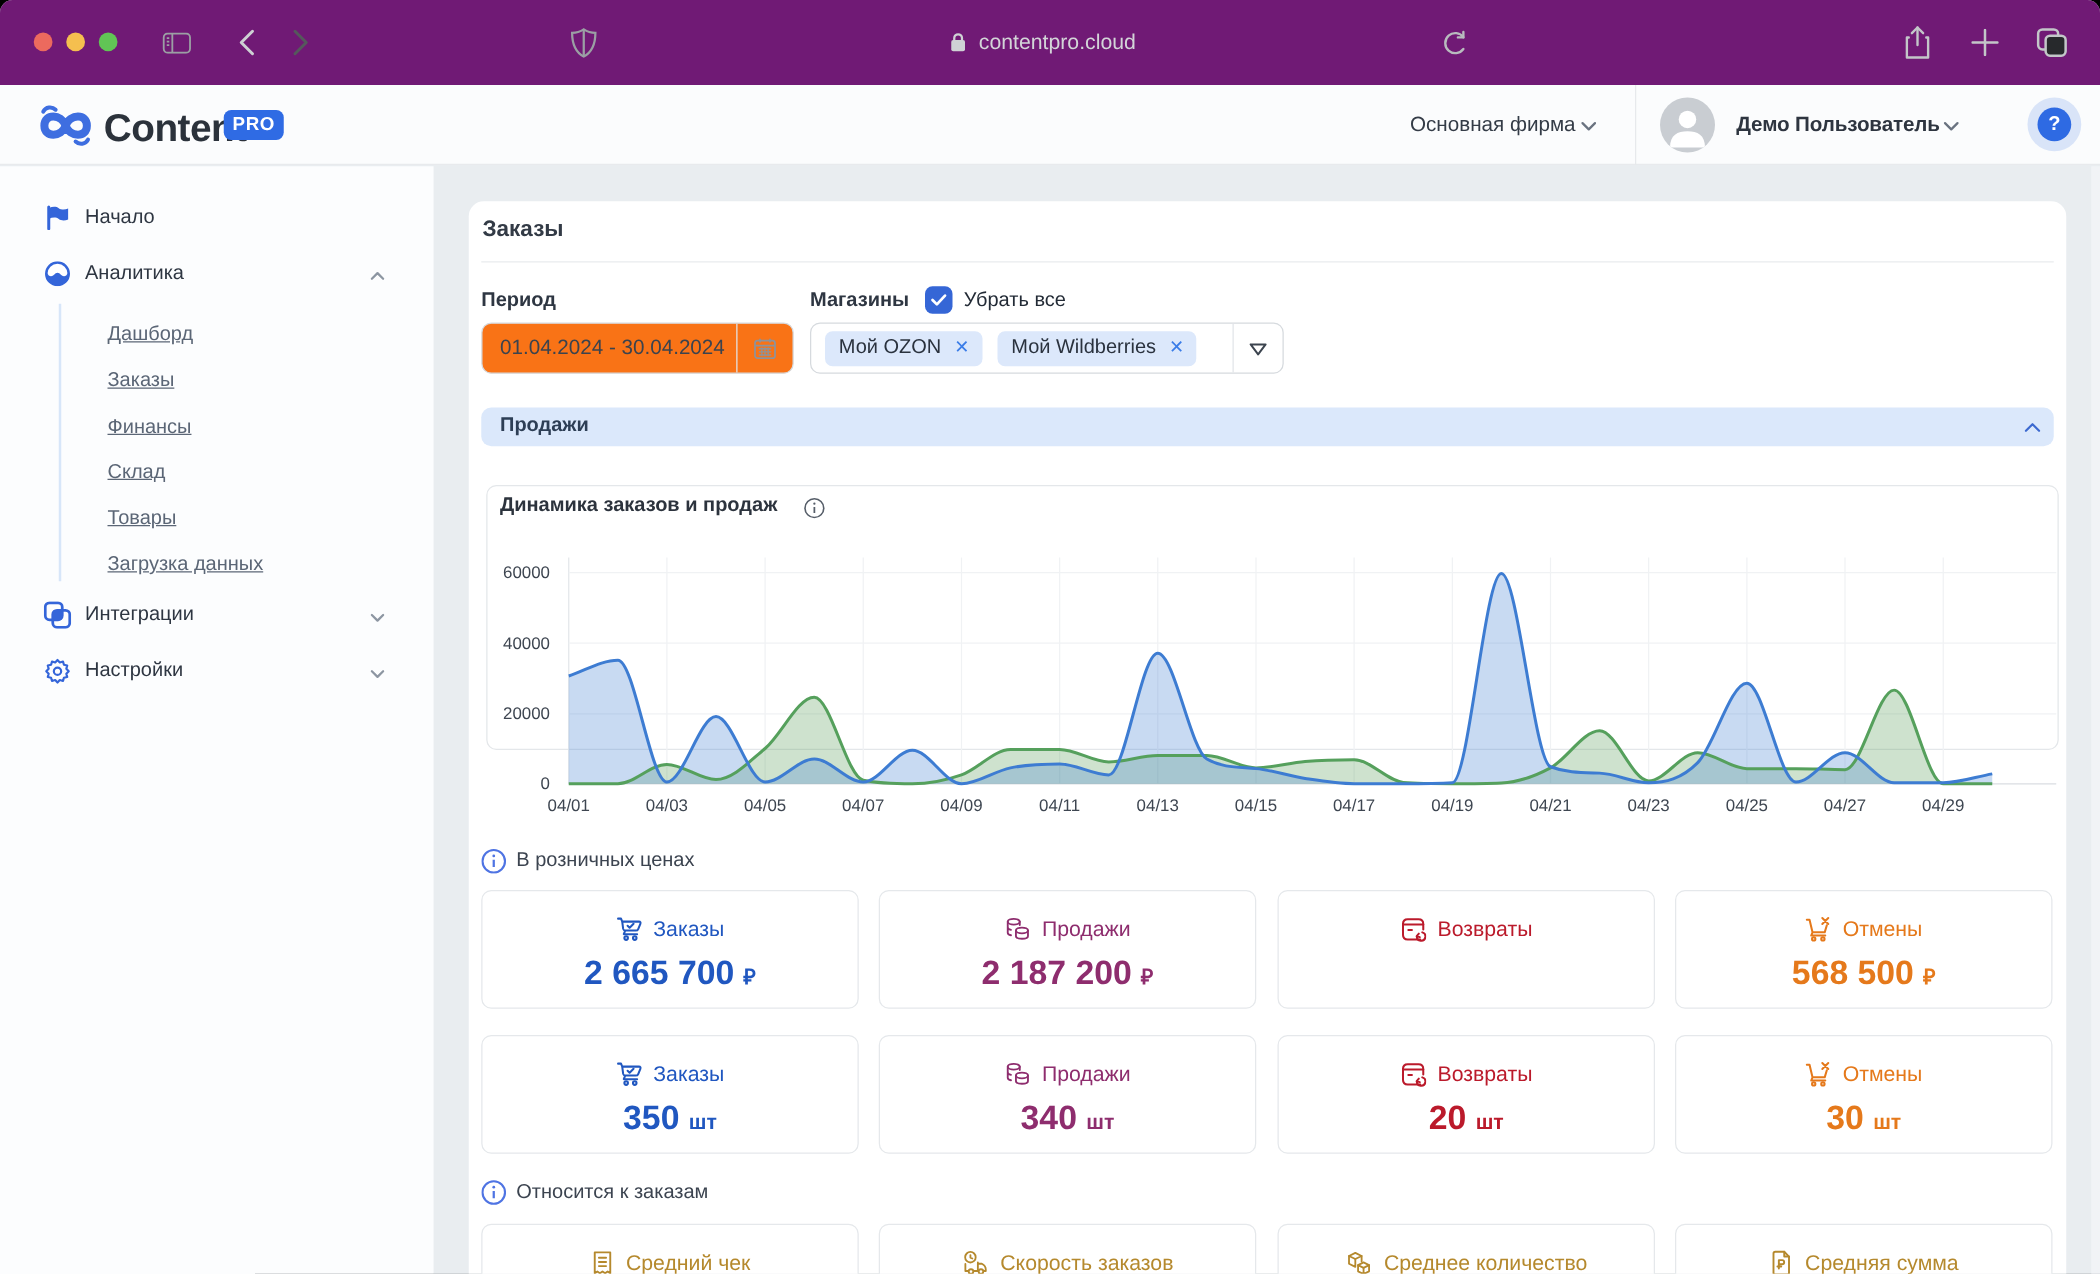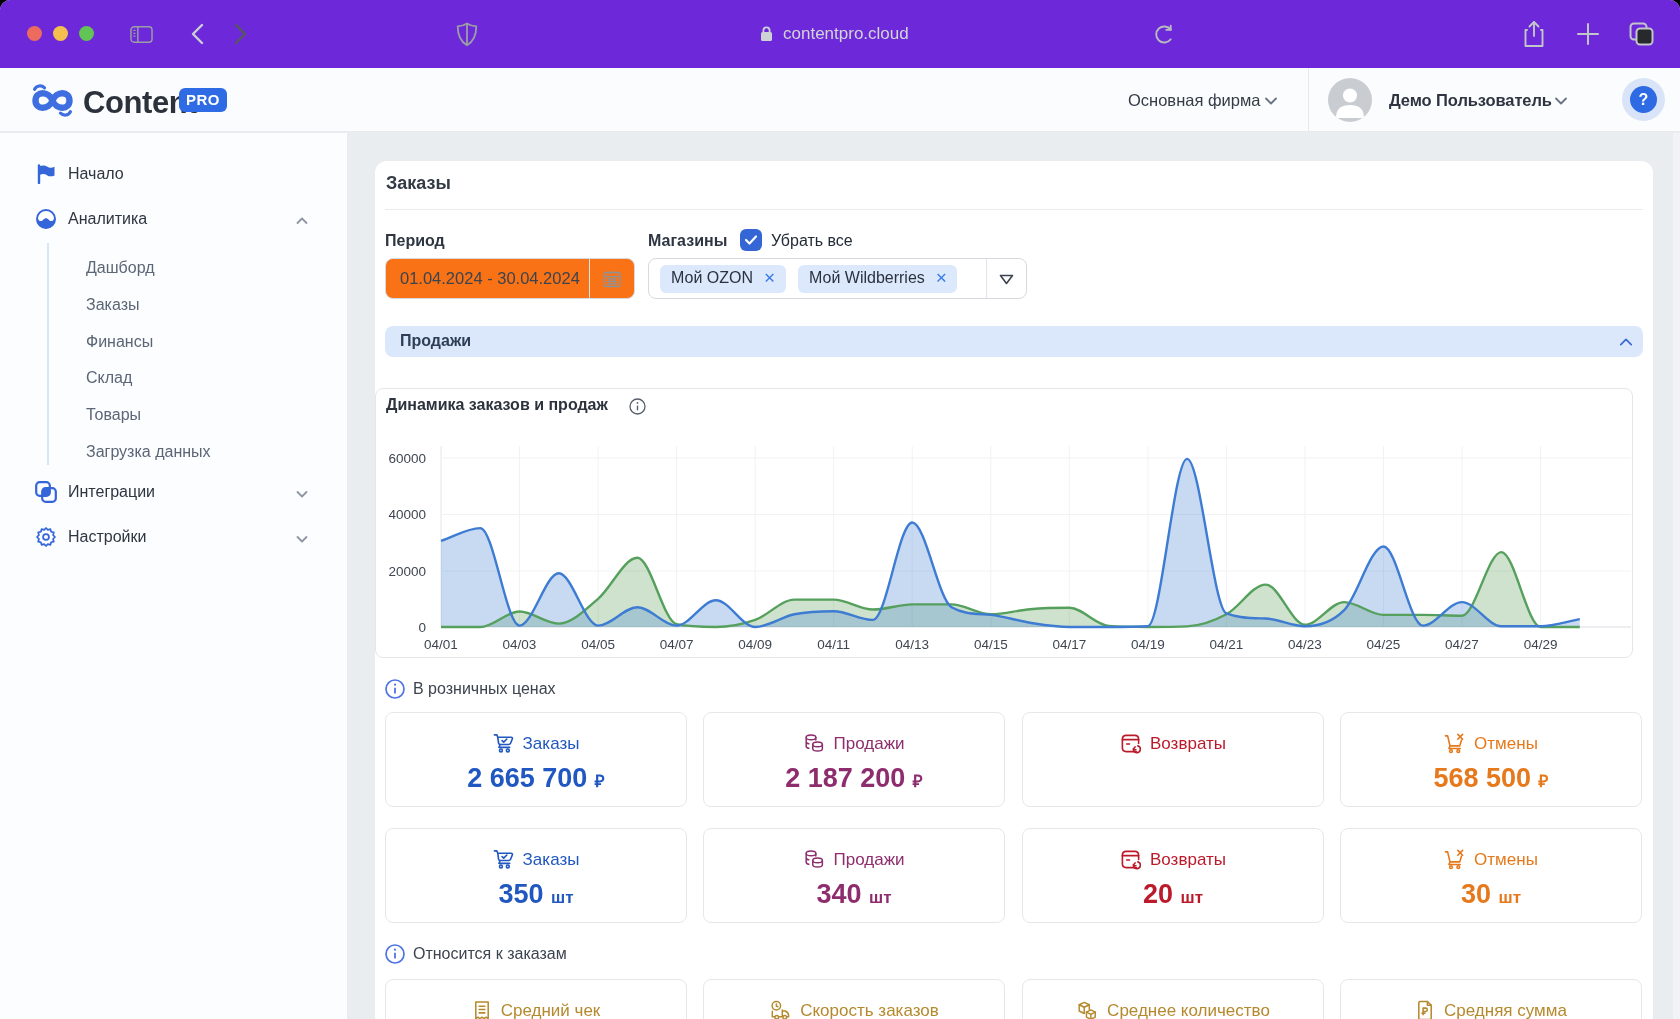--- a/index.html
+++ b/index.html
@@ -1,28 +1,28 @@
 <!DOCTYPE html>
 <html><head>
 <meta charset="utf-8">
 <style>
 * { margin:0; padding:0; box-sizing:border-box; }
 html,body { width:1680px; height:1019px; background:#000; overflow:hidden; }
 body { font-family:"Liberation Sans", sans-serif; }
 .window { position:absolute; left:0; top:0; width:1680px; height:1019px; border-radius:10px 10px 0 0; overflow:hidden; background:#e9edf0; }
-.chrome { position:absolute; left:0; top:0; width:1680px; height:68px; background:#6d28d9; }
+.chrome { position:absolute; left:0; top:0; width:1680px; height:68px; background:#701a75; }
 .dot { position:absolute; top:26px; width:15px; height:15px; border-radius:50%; }
 .chrome svg { position:absolute; }
 .addr { position:absolute; top:0; height:68px; line-height:68px; color:#d3d5d8; font-size:15px; }
 .header { position:absolute; left:0; top:68px; width:1680px; height:64px; background:#fbfcfd; border-bottom:1px solid #e8eaed; }
 .sidebar { position:absolute; left:0; top:133px; width:347px; height:886px; background:#fcfdfe; }
 .content { position:absolute; left:347px; top:133px; width:1333px; height:886px; background:#e9edf0; }
 .panel { position:absolute; left:375px; top:161px; width:1278px; height:858px; background:#fff; border-radius:12px 12px 0 0; }
 .nav-item { position:absolute; left:36px; font-size:16px; color:#2e3642; }
-.nav-sub { position:absolute; left:86px; font-size:16px; color:#5b6676; }
+.nav-sub { position:absolute; left:86px; font-size:16px; color:#5b6676;text-decoration:underline; }
 .chev { position:absolute; left:295px; width:14px; height:14px; }
 .card { position:absolute; width:302px; height:95px; background:#fff; border:1px solid #e5e8eb; border-radius:8px; text-align:center; }
 .card .lbl { margin-top:20px; font-size:17px; display:flex; align-items:center; justify-content:center; gap:9px; }
 .card .val { margin-top:9px; font-size:27px; font-weight:bold; }
 .card .unit { font-size:17px; font-weight:bold; }
 .c-blue { color:#2057c0; }
 .c-mag { color:#8e2d6e; }
 .c-red { color:#bb1a2b; }
 .c-org { color:#e5791b; }
 .c-gold { color:#b5892d; }
@@ -190,21 +190,21 @@
         </svg>
     </div>
 
     <div style="position:absolute;left:10px;top:165px;width:1258px;height:31px;background:#dbe8fb;border-radius:8px;">
       <div style="position:absolute;left:15px;top:6px;font-size:16px;font-weight:bold;color:#2d3e55;">Продажи</div>
       <svg style="position:absolute;right:10px;top:11px;" width="14" height="10" viewBox="0 0 16 11" fill="none" stroke="#3d6ad0" stroke-width="2" stroke-linecap="round" stroke-linejoin="round">
           <path d="M2 8.5 L8 2.5 L14 8.5"></path>
         </svg>
     </div>
 
-    <div style="position:absolute;left:0;top:227px;width:1258px;height:270px;border:1px solid #e4e7ea;border-radius:8px;background:#fff;">
+    <div style="position:absolute;left:14px;top:227px;width:1258px;height:212px;border:1px solid #e4e7ea;border-radius:8px;background:#fff;">
       <div style="position:absolute;left:10px;top:7px;font-size:16px;font-weight:bold;color:#2c333d;">Динамика заказов и продаж</div>
       <svg style="position:absolute;left:253px;top:9px;" width="17" height="17" viewBox="0 0 17 17" fill="none">
           <circle cx="8.5" cy="8.5" r="7.5" stroke="#565e69" stroke-width="1.3"></circle>
           <line x1="8.5" y1="7.6" x2="8.5" y2="12.3" stroke="#565e69" stroke-width="1.4"></line>
           <circle cx="8.5" cy="4.9" r="0.9" fill="#565e69"></circle>
         </svg>
       <svg id="chartsvg" style="position:absolute;left:0;top:0;" width="1258" height="270" viewBox="0 0 1258 270">
         <line x1="65.0" y1="57" x2="65.0" y2="238" stroke="#e3e6ea" stroke-width="1"></line>
         <line x1="143.5" y1="57" x2="143.5" y2="238" stroke="#f0f2f4" stroke-width="1"></line>
         <line x1="222.1" y1="57" x2="222.1" y2="238" stroke="#f0f2f4" stroke-width="1"></line>

